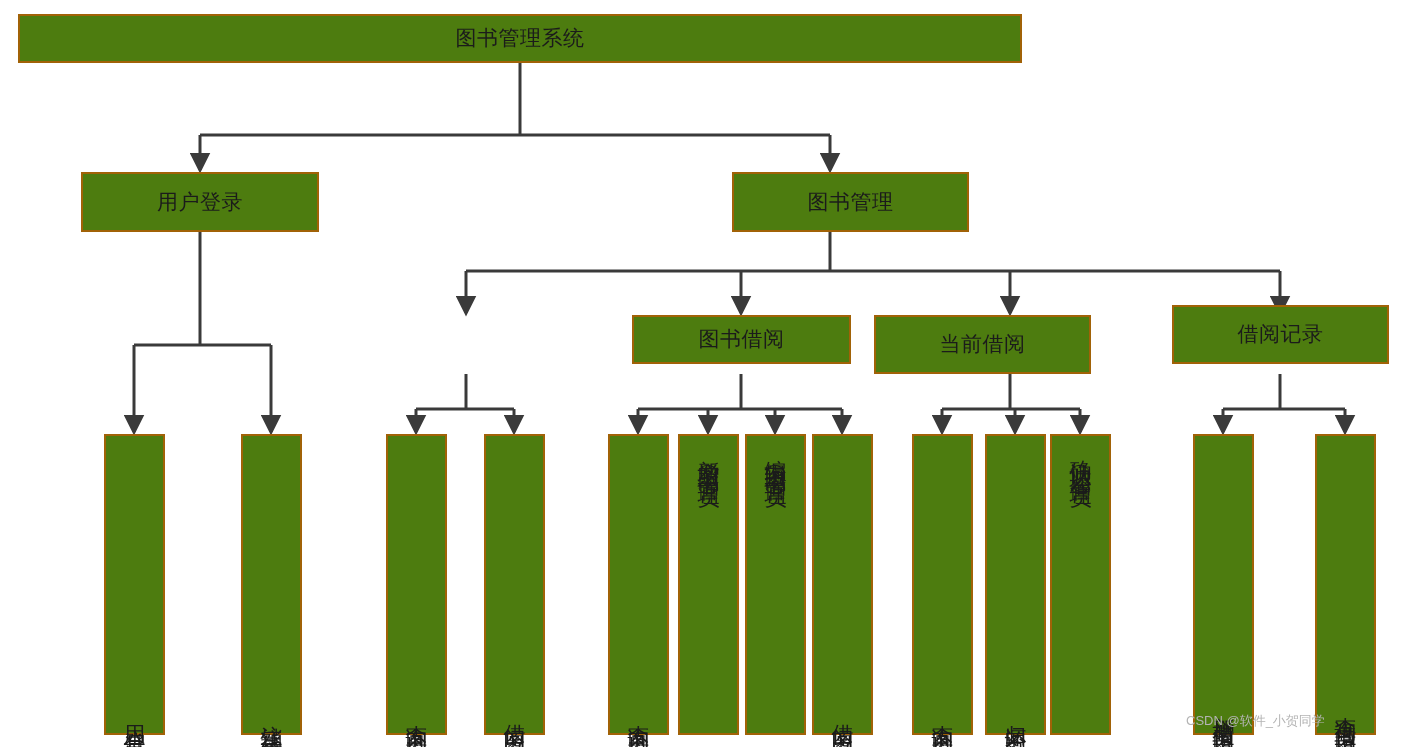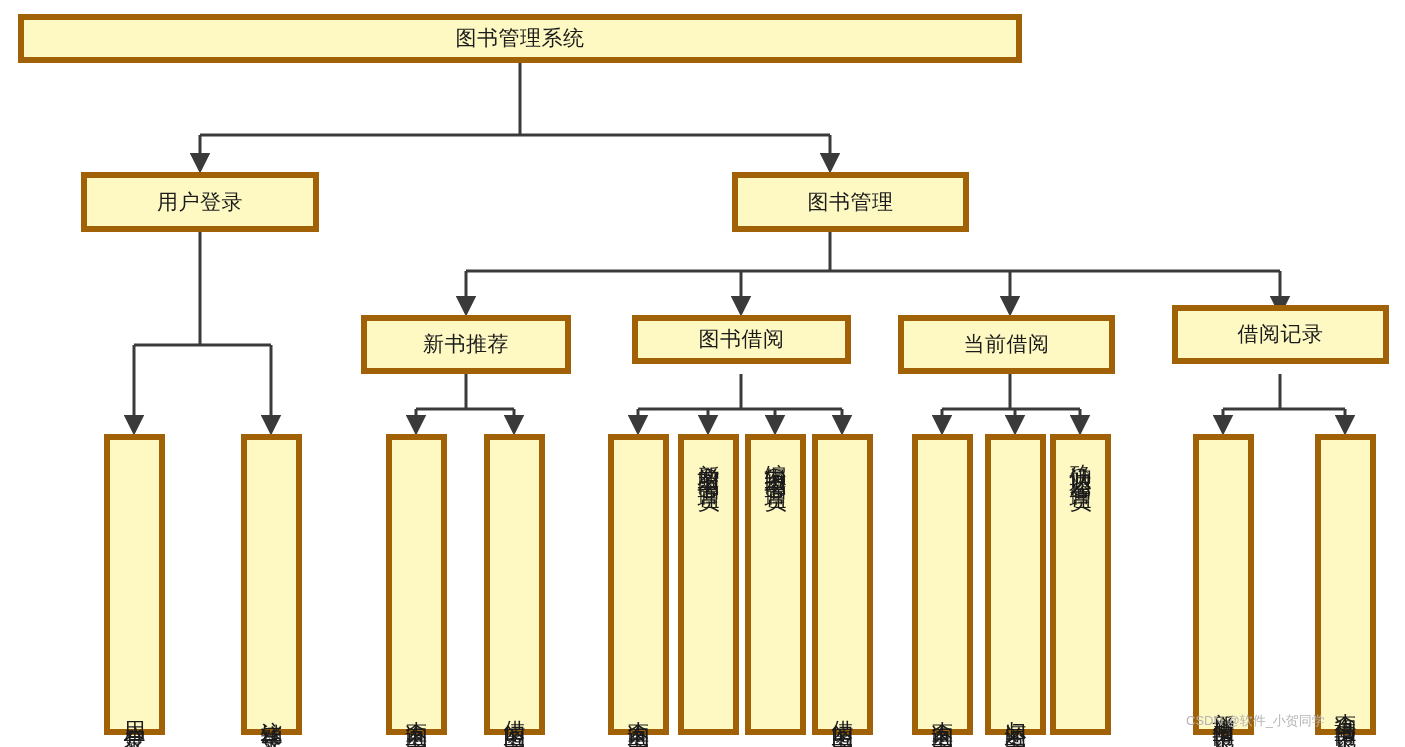--- a/index.html
+++ b/index.html
@@ -21,22 +21,22 @@
     position: absolute;
     left: 0;
     top: 0;
     width: 1405px;
     height: 747px;
     pointer-events: none;
   }
   .node {
     position: absolute;
     box-sizing: border-box;
-    background: #fef9c3;
-    border: 6px solid #a16207;
+    background: #4d7c0f;
+    border: 2px solid #a16207;
     display: flex;
     align-items: center;
     justify-content: center;
     color: #1b1b1b;
     z-index: 2;
   }
   .node .label {
     display: block;
     text-align: center;
     line-height: 1.18;
@@ -140,27 +140,24 @@
     <span class="label">图书管理系统</span>
   </div>
 
   <div class="node horiz" style="left:81px; top:172px; width:238px; height:60px;">
     <span class="label">用户登录</span>
   </div>
   <div class="node horiz" style="left:732px; top:172px; width:237px; height:60px;">
     <span class="label">图书管理</span>
   </div>
 
-  <div class="node horiz" style="left:361px; top:315px; width:210px; height:59px;">
-    <span class="label">新书推荐</span>
-  </div>
   <div class="node horiz" style="left:632px; top:315px; width:219px; height:49px;">
     <span class="label">图书借阅</span>
   </div>
-  <div class="node horiz" style="left:898px; top:315px; width:217px; height:59px;">
+  <div class="node horiz" style="left:874px; top:315px; width:217px; height:59px;">
     <span class="label">当前借阅</span>
   </div>
   <div class="node horiz" style="left:1172px; top:305px; width:217px; height:59px;">
     <span class="label">借阅记录</span>
   </div>
 
   <div class="node leaf" style="left:104px; top:434px; width:61px; height:301px;">
     <span class="label">用户登录</span>
   </div>
   <div class="node leaf" style="left:241px; top:434px; width:61px; height:301px;">

